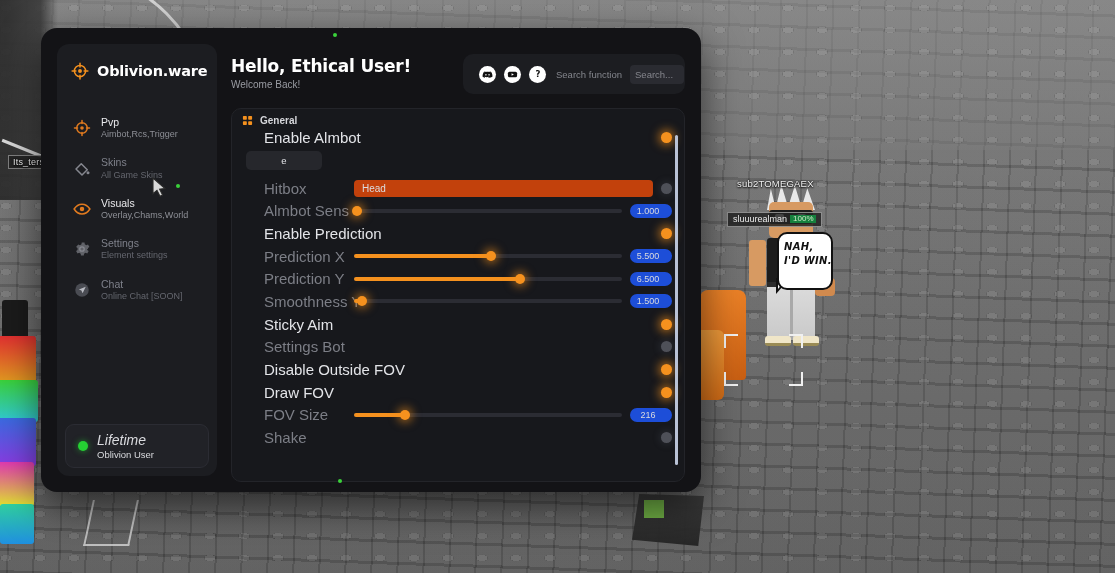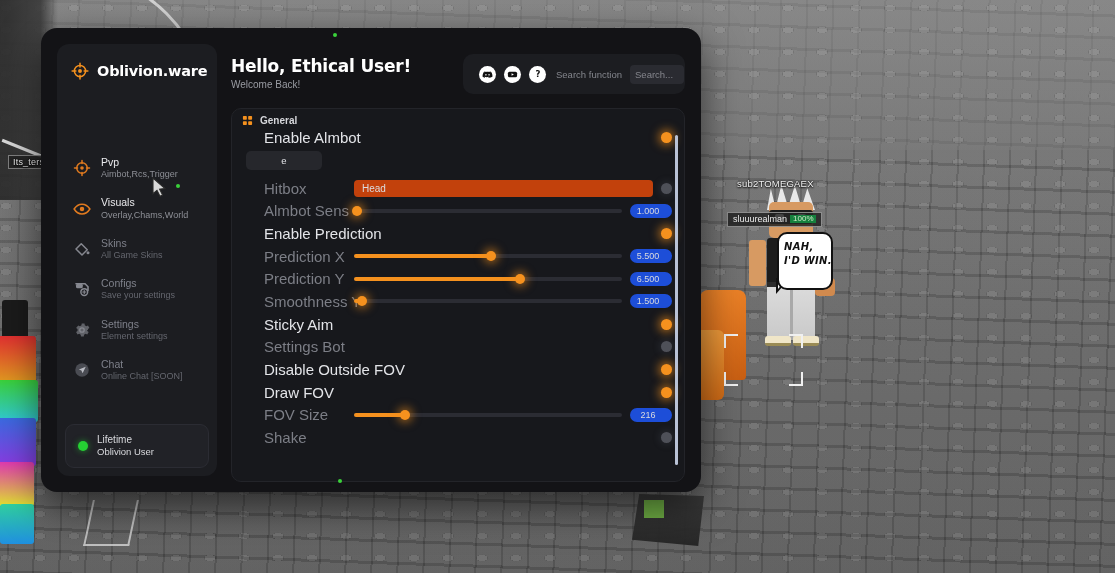--- a/index.html
+++ b/index.html
@@ -178,21 +178,21 @@
     overflow: hidden;
   }
   .win-inner { position: absolute; inset: 0; padding: 16px; display: flex; }
 
   
   .sidebar {
     width: 160px; height: 432px;
     background: #1c1d21;
     border-radius: 12px;
     position: relative;
-    display: flex; flex-direction: column; gap: 40px;
+    display: flex; flex-direction: column;
   }
   .brand {
     display: flex; align-items: center; gap: 8px;
     padding: 18px 0 0 14px;
   }
   .brand-logo { width: 18px; height: 18px; flex: none; }
   .brand-name {
     font-family: "DejaVu Sans", sans-serif;
     font-size: 14.5px; font-weight: 700; color: #fff; letter-spacing: -.2px;
   }
@@ -214,21 +214,21 @@
     height: 44px;
     background: #212227;
     border: 1px solid #2b2c33;
     border-radius: 9px;
     display: flex; align-items: center; gap: 9px;
     padding-left: 12px;
   }
   .dot-green { width: 10px; height: 10px; border-radius: 50%; background: #25d033; flex:none;
                box-shadow: 0 0 6px rgba(37,208,51,.6); }
   .user-txt { display: flex; flex-direction: column; line-height: 1.3; }
-  .user-t1 { font-size: 10px; color: #d9dade; }
+  .user-t1 { font-size: 14px; color: #d9dade; font-style: italic; }
   .user-t2 { font-size: 9.5px; color: #d9dade; }
 
   
   .content { flex: 1; margin-left: 14px; position: relative; }
   .greet-wrap { padding-top: 12px; display:flex; justify-content: space-between; align-items: flex-start; }
   .greet-h {
     font-family: "DejaVu Sans", sans-serif;
     font-size: 17px; font-weight: 700; color: #fff; letter-spacing: -.2px;
   }
   .greet-s { font-size: 10px; color: #9a9ca3; margin-top: 3px; }
@@ -418,54 +418,42 @@
               <circle cx="12" cy="12" r="7" fill="none" stroke="#e07a1f" stroke-width="2"></circle>
               <circle cx="12" cy="12" r="2.4" fill="#e07a1f"></circle>
               <path d="M12 2v4M12 18v4M2 12h4M18 12h4" stroke="#e07a1f" stroke-width="2" stroke-linecap="round"></path>
             </svg>
             <div class="nav-txt">
               <span class="nav-title">Pvp</span>
               <span class="nav-sub">Aimbot,Rcs,Trigger</span>
             </div>
           </div>
 
+          <div class="nav-item dim">
+            <svg class="nav-ico" viewBox="0 0 24 24">
+              <path d="M4 12L11 5l8 8-7 7-8-8z" fill="none" stroke="#85878f" stroke-width="2" stroke-linejoin="round"></path>
+              <circle cx="20" cy="17" r="2" fill="#85878f"></circle>
+            </svg>
+            <div class="nav-txt">
+              <span class="nav-title">Skins</span>
+              <span class="nav-sub">All Game Skins</span>
+            </div>
+          </div>
+
           <div class="nav-item">
             <svg class="nav-ico" viewBox="0 0 24 24">
               <path d="M1.5 12s4-6.5 10.5-6.5S22.5 12 22.5 12 18.5 18.5 12 18.5 1.5 12 1.5 12z" fill="none" stroke="#e07a1f" stroke-width="2"></path>
               <circle cx="12" cy="12" r="3" fill="#e07a1f"></circle>
             </svg>
             <div class="nav-txt">
               <span class="nav-title">Visuals</span>
               <span class="nav-sub">Overlay,Chams,World</span>
             </div>
           </div>
 
-          <div class="nav-item dim">
-            <svg class="nav-ico" viewBox="0 0 24 24">
-              <path d="M4 12L11 5l8 8-7 7-8-8z" fill="none" stroke="#85878f" stroke-width="2" stroke-linejoin="round"></path>
-              <circle cx="20" cy="17" r="2" fill="#85878f"></circle>
-            </svg>
-            <div class="nav-txt">
-              <span class="nav-title">Skins</span>
-              <span class="nav-sub">All Game Skins</span>
-            </div>
-          </div>
-
-          <div class="nav-item dim">
-            <svg class="nav-ico" viewBox="0 0 24 24">
-              <path d="M4 5h12l4 4v5" fill="none" stroke="#85878f" stroke-width="2.2" stroke-linecap="round"></path>
-              <rect x="4" y="5" width="9" height="6" rx="2" fill="#85878f"></rect>
-              <circle cx="15" cy="16" r="4.5" fill="none" stroke="#85878f" stroke-width="2"></circle>
-              <path d="M15 14v4M13 16h4" stroke="#85878f" stroke-width="1.6" stroke-linecap="round"></path>
-            </svg>
-            <div class="nav-txt">
-              <span class="nav-title">Configs</span>
-              <span class="nav-sub">Save your settings</span>
-            </div>
-          </div>
 
           <div class="nav-item dim">
             <svg class="nav-ico" viewBox="0 0 24 24">
               <path fill="#85878f" d="M12 8.2A3.8 3.8 0 1 0 12 15.8 3.8 3.8 0 0 0 12 8.2zm0 5.9a2.1 2.1 0 1 1 0-4.2 2.1 2.1 0 0 1 0 4.2z"></path>
               <path fill="#85878f" d="M20 12a8 8 0 0 0-.1-1.2l2-1.5-1.9-3.3-2.3 1a8 8 0 0 0-2-1.2l-.3-2.5h-3.8l-.3 2.5a8 8 0 0 0-2 1.2l-2.3-1L4.1 9.3l2 1.5A8 8 0 0 0 6 12c0 .4 0 .8.1 1.2l-2 1.5 1.9 3.3 2.3-1a8 8 0 0 0 2 1.2l.3 2.5h3.8l.3-2.5a8 8 0 0 0 2-1.2l2.3 1 1.9-3.3-2-1.5c.1-.4.1-.8.1-1.2z" opacity=".65"></path>
             </svg>
             <div class="nav-txt">
               <span class="nav-title">Settings</span>
               <span class="nav-sub">Element settings</span>
             </div>

